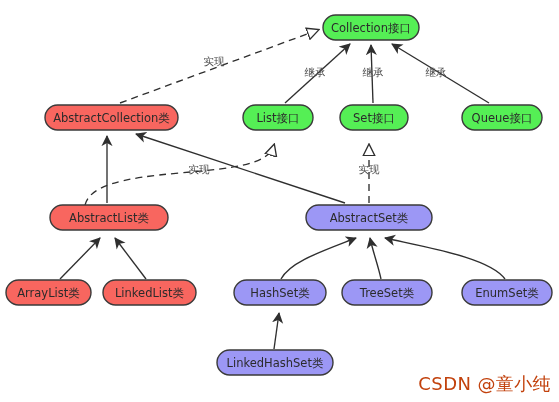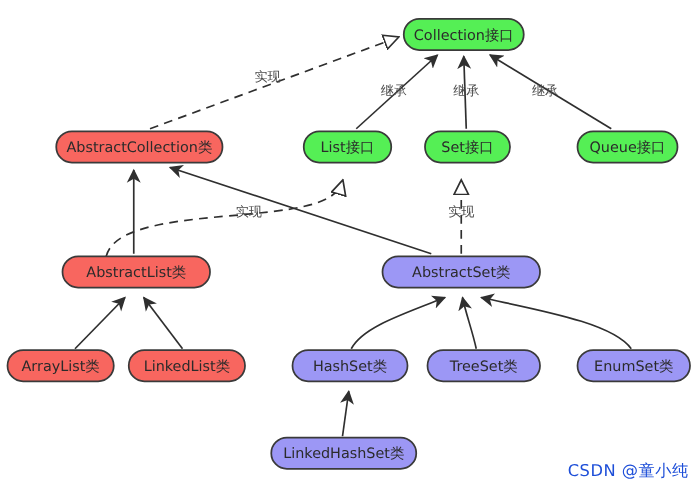--- a/index.html
+++ b/index.html
@@ -52,24 +52,24 @@
   .edge-label {
     font-family: "DejaVu Sans", "Liberation Sans", sans-serif;
     font-size: 10.5px;
     text-anchor: middle;
     dominant-baseline: middle;
     fill: #4a4a4a;
   }
   .watermark {
     position: absolute;
     right: 8px;
-    bottom: 16px;
+    bottom: 6px;
     font-family: "DejaVu Sans", "Liberation Sans", sans-serif;
-    font-size: 13px;
-    color: #1d4ed8;
+    font-size: 18px;
+    color: #c2410c;
     letter-spacing: 0.4px;
     user-select: none;
     white-space: nowrap;
   }
 </style>
 </head>
 <body>
 
 <div id="canvas">
 

